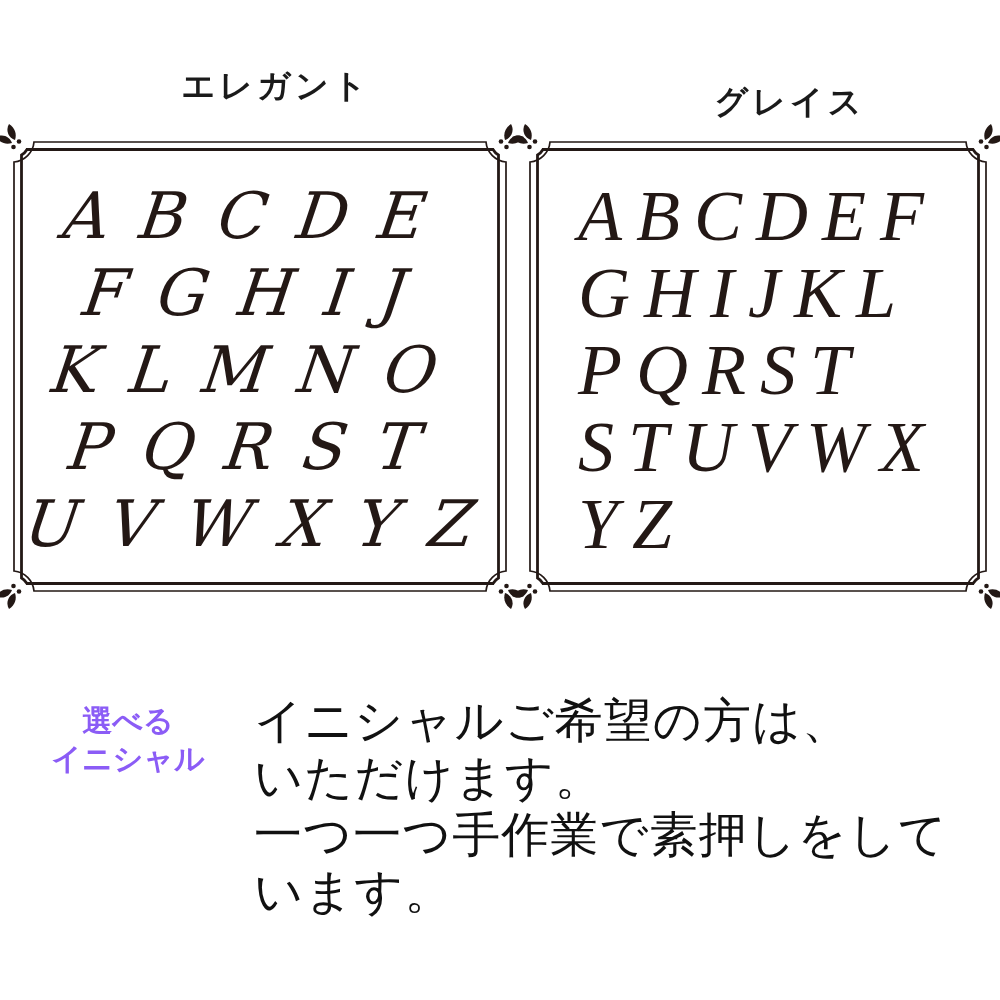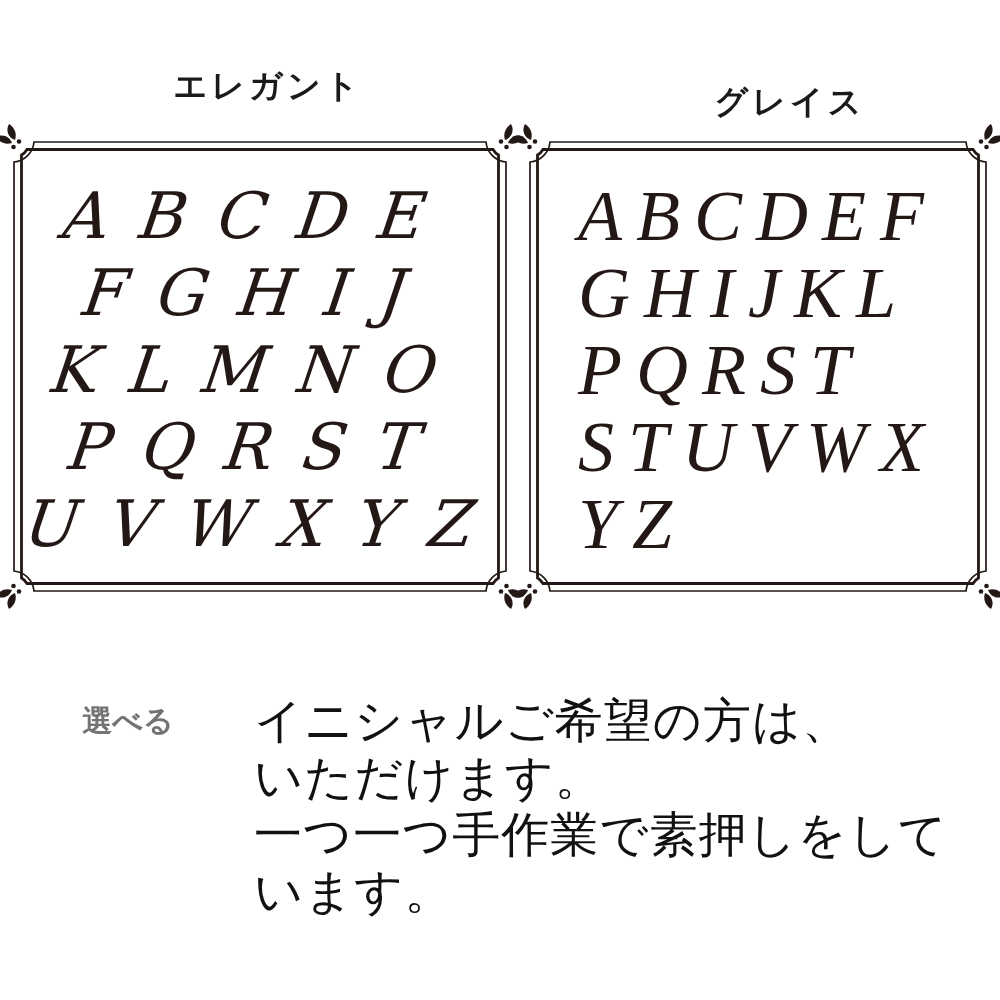--- a/index.html
+++ b/index.html
@@ -4,21 +4,21 @@
 <style>
   html,body{margin:0;padding:0;background:#ffffff;}
   .canvas{
     position:relative;width:1000px;height:1000px;background:#ffffff;
     font-family:"Liberation Sans",sans-serif;overflow:hidden;
   }
   .title{
     position:absolute;top:66px;margin:0;font-size:33px;font-weight:bold;
     color:#1a1a1a;text-align:center;letter-spacing:4px;line-height:40px;
   }
-  .t-left{left:20px;width:496px;}
+  .t-left{left:28px;width:496px;}
   .t-right{left:560px;width:460px;margin-top:16px;}
 
   .frame{position:absolute;top:140px;height:453px;}
   .frame-left{left:12px;width:496px;}
   .frame-right{left:528px;width:460px;}
   .border-svg{position:absolute;left:-18px;top:-18px;overflow:visible;}
 
   .letters{
     position:absolute;left:14px;right:14px;top:28px;bottom:20px;
     display:flex;flex-direction:column;justify-content:center;
@@ -30,21 +30,21 @@
     line-height:77px;text-align:center;letter-spacing:30px;
     transform:skewX(-8deg);
   }
   .letters-grace .letter-row{
     font-family:"Liberation Serif",serif;font-style:italic;font-size:72px;
     line-height:77px;text-align:left;letter-spacing:14px;padding-left:36px;
   }
 
   .note-label{
     position:absolute;left:44px;top:702px;width:168px;
-    font-size:30px;font-weight:bold;line-height:38px;color:#737373;
+    font-size:30px;font-weight:bold;line-height:38px;color:#8b5cf6;
     text-align:center;
   }
   .note-body{
     position:absolute;left:254px;top:692px;width:720px;
     font-size:48px;line-height:57px;color:#111111;letter-spacing:1px;
   }
 </style>
 </head>
 <body>
 
@@ -132,20 +132,21 @@
         <div class="letter-row">ABCDEF</div>
         <div class="letter-row">GHIJKL</div>
         <div class="letter-row">PQRST</div>
         <div class="letter-row">STUVWX</div>
         <div class="letter-row">YZ</div>
       </div>
   </div>
 
   <div class="note-label">
     <div>選べる</div>
+    <div>イニシャル</div>
   </div>
 
   <div class="note-body">
     <div>イニシャルご希望の方は、</div>
     <div>いただけます。</div>
     <div>一つ一つ手作業で素押しをしています。</div>
   </div>
 
 </div>
 

